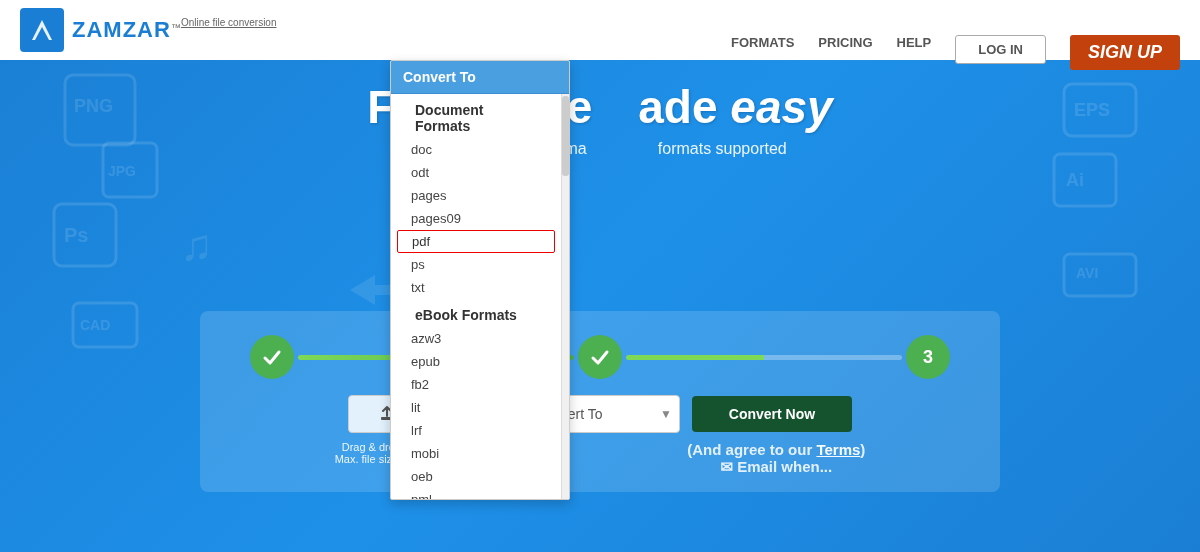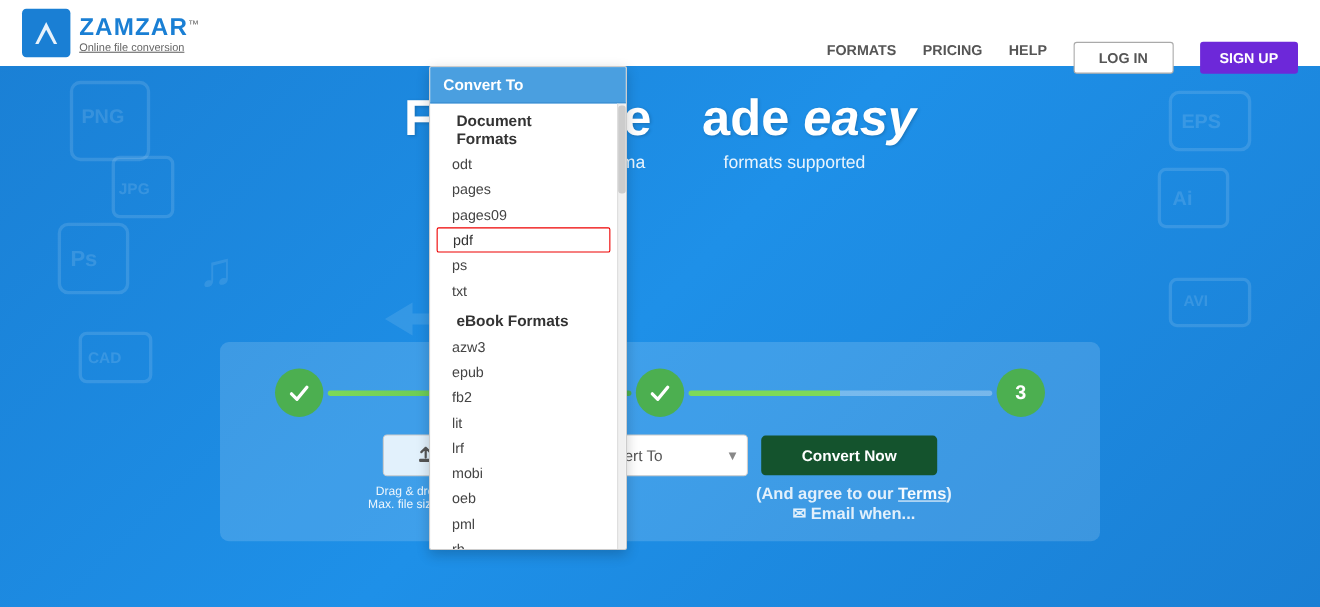--- a/index.html
+++ b/index.html
@@ -27,34 +27,34 @@
       display: flex; align-items: center; gap: 8px;
       flex: 0 0 auto;
     }
     .logo-icon {
       width: 44px; height: 44px;
       background: #1a7fd4;
       display: flex; align-items: center; justify-content: center;
       border-radius: 4px;
     }
     .logo-icon svg { width: 30px; height: 30px; }
-    .logo-text { display: flex; flex-direction: column; }
+    .logo-text { display: flex; flex-direction: row; }
 
     .nav { margin-left: auto; display: flex; align-items: flex-start; gap: 24px; margin-top: 45px; }
     .nav-item { font-size: 13px; color: #555; font-weight: bold; cursor: pointer; text-decoration: none; }
 
     .btn-login {
       border: 1px solid #aaa; background: #fff; color: #555;
       padding: 6px 22px; font-size: 13px; font-weight: bold;
       border-radius: 3px; cursor: pointer;
     }
     .btn-signup {
-      background: #6d28d9; color: #fff;
-      padding: 7px 18px; font-size: 13px; font-weight: bold;
-      border-radius: 3px; cursor: pointer; border: none;
+      background: #c2410c; color: #fff;
+      padding: 7px 18px; font-size: 18px; font-weight: bold;
+      border-radius: 3px; cursor: pointer; border: none; font-style: italic;
     }
 
     
     .hero { position: absolute; top: 80px; left: 0; right: 0; text-align: center; z-index: 5; }
     .hero-title { font-size: 46px; font-weight: bold; color: #fff; text-shadow: 1px 1px 3px rgba(0,0,0,0.2); }
     .hero-subtitle { font-size: 16px; color: rgba(255,255,255,0.9); margin-top: 6px; }
 
     
     .converter-area {
       position: absolute;
@@ -296,20 +296,21 @@
       <div>✉ Email when...</div>
     </div>
   </div>
 </div>
 
 <div class="dropdown-overlay" style="top:60px;left:530px;">
   <div class="dropdown-header">Convert To</div>
   <div style="display:flex;flex:1;overflow:hidden;">
     <div class="dropdown-scroll">
       <div class="dropdown-section-label">Document Formats</div>
+      <div class="dropdown-item">doc</div>
       <div class="dropdown-item">odt</div>
       <div class="dropdown-item">pages</div>
       <div class="dropdown-item">pages09</div>
       <div class="dropdown-item selected">pdf</div>
       <div class="dropdown-item">ps</div>
       <div class="dropdown-item">txt</div>
       <div class="dropdown-section-label">eBook Formats</div>
       <div class="dropdown-item">azw3</div>
       <div class="dropdown-item">epub</div>
       <div class="dropdown-item">fb2</div>

